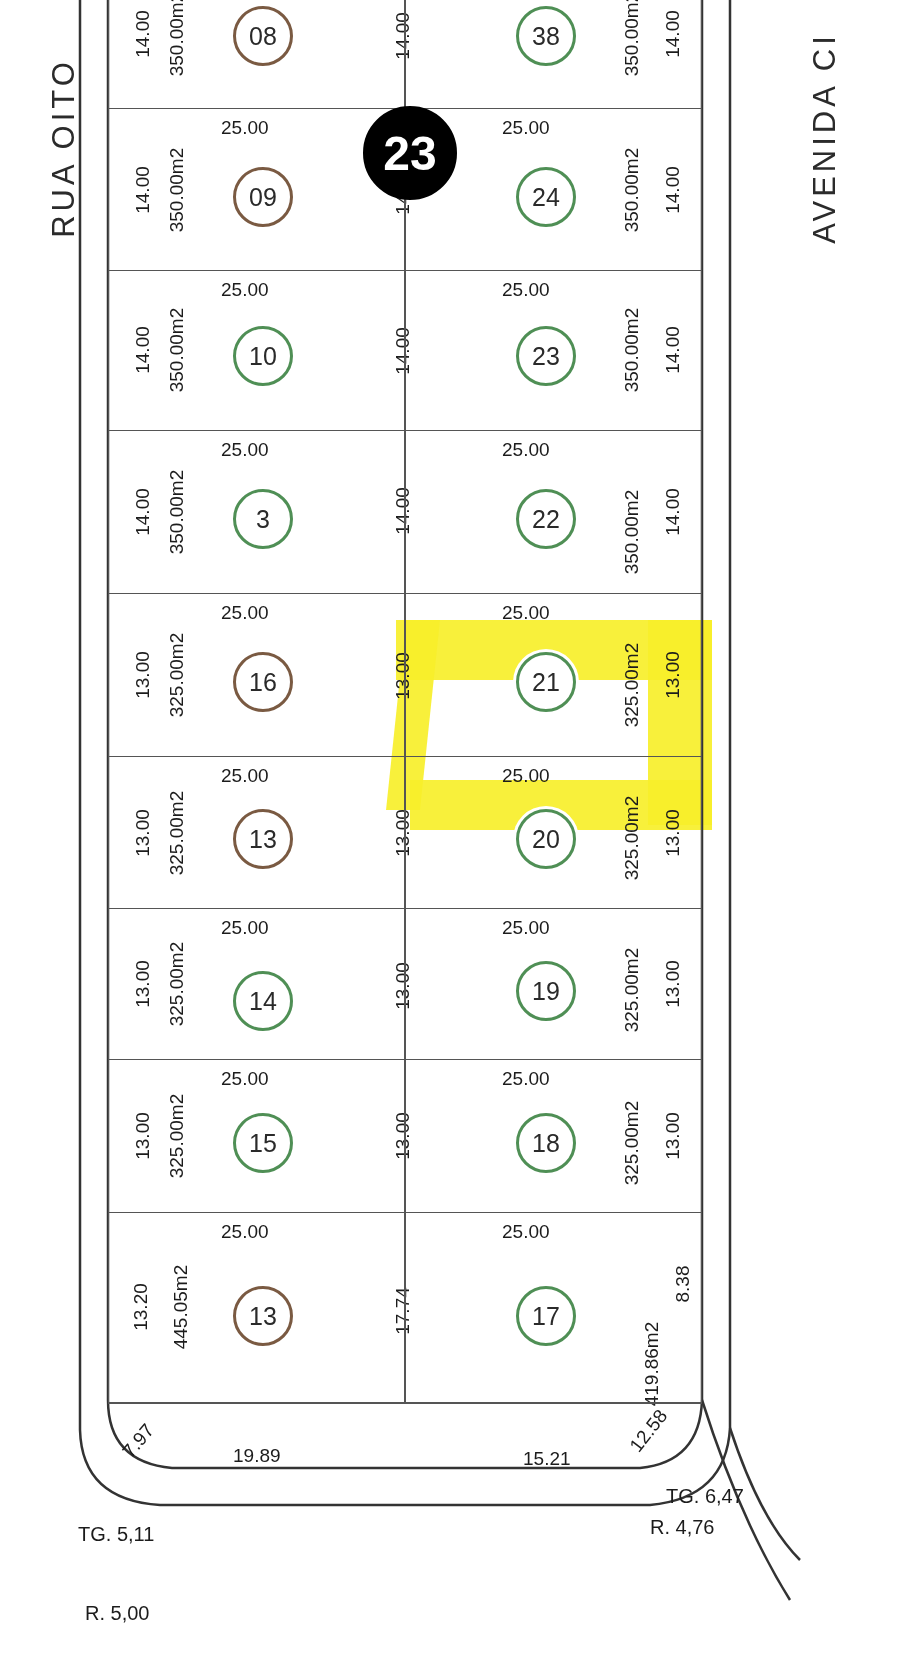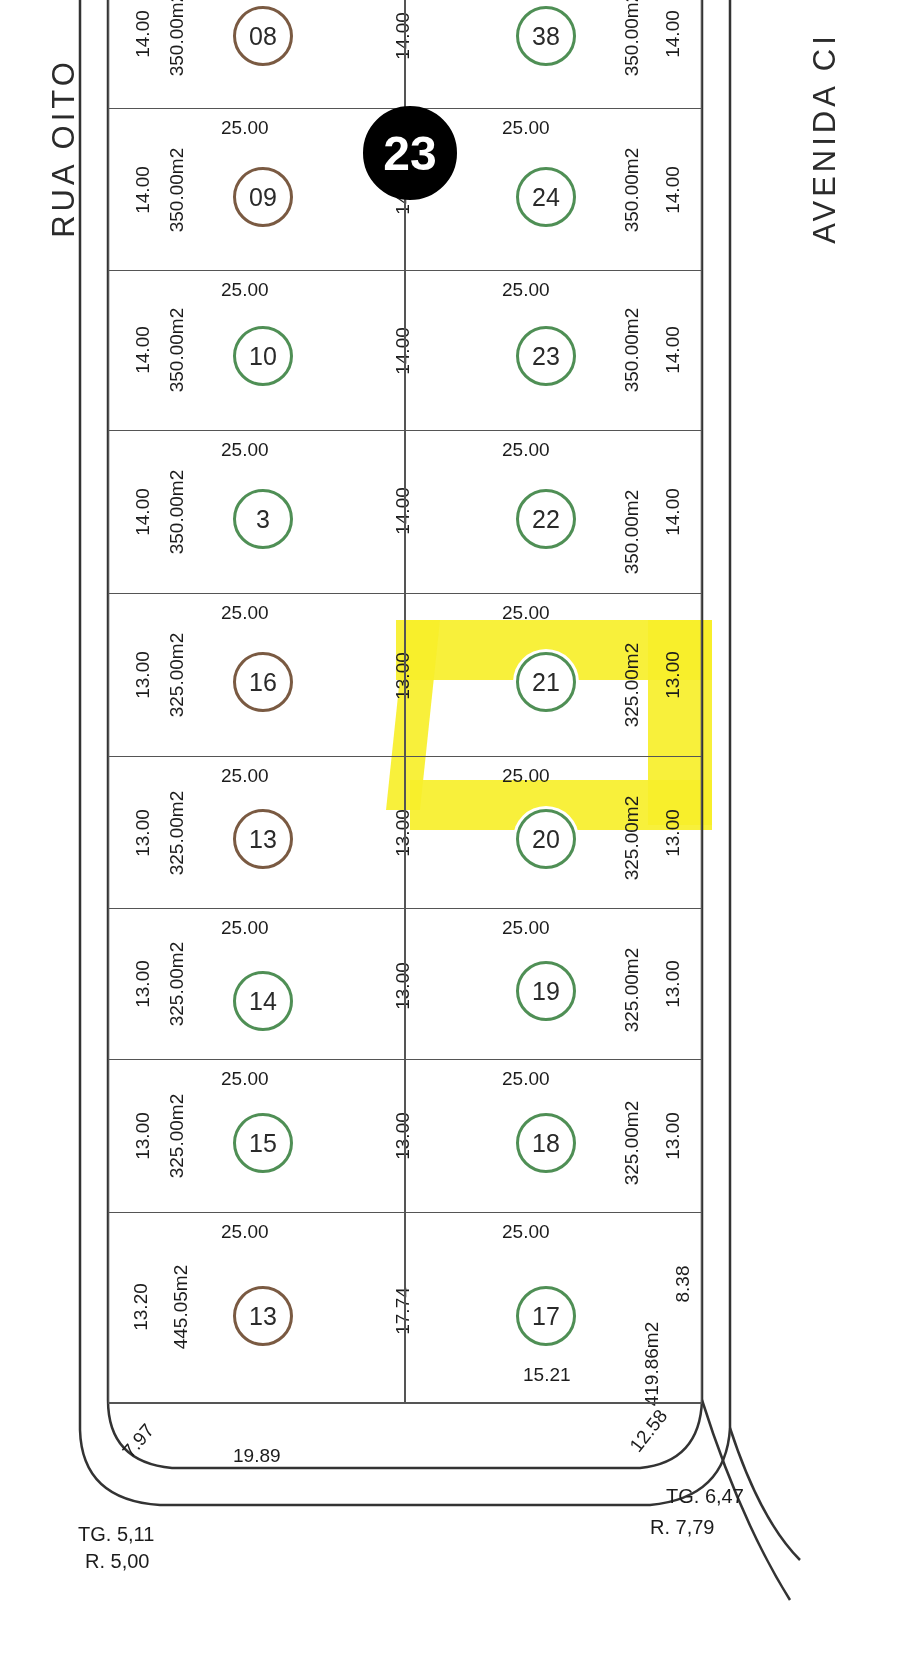--- a/index.html
+++ b/index.html
@@ -302,23 +302,23 @@
     <div class="dim vert" style="left:258px; top:1300px; width:74px;">17.74</div>
 
     <div style="position:absolute; left:296px; top:-40px; width:1.5px; height:1442px; background:#555;"></div>
 
     <div style="position:absolute; left:0; top:1402px; width:594px; height:1.5px; background:#555;"></div>
   </div>
 
   <div id="quadra">23</div>
 
   <div class="dim" style="left:233px; top:1445px;">19.89</div>
-  <div class="dim" style="left:523px; top:1364px;">15.21</div>
+  <div class="dim" style="left:523px; top:1448px;">15.21</div>
 
   <div class="dim" style="left:120px; top:1430px; transform:rotate(-50deg); transform-origin:50% 50%;">7.97</div>
   <div class="dim" style="left:625px; top:1420px; transform:rotate(-52deg); transform-origin:50% 50%;">12.58</div>
 
   <div class="corner-note" style="left:78px; top:1523px;">TG.  5,11</div>
-  <div class="corner-note" style="left:85px; top:1550px;">R.  5,00</div>
+  <div class="corner-note" style="left:85px; top:1602px;">R.  5,00</div>
   <div class="corner-note" style="left:666px; top:1485px;">TG.  6,47</div>
-  <div class="corner-note" style="left:650px; top:1516px;">R.  7,79</div>
+  <div class="corner-note" style="left:650px; top:1516px;">R.  4,76</div>
 
 </div>
 
 </body></html>

